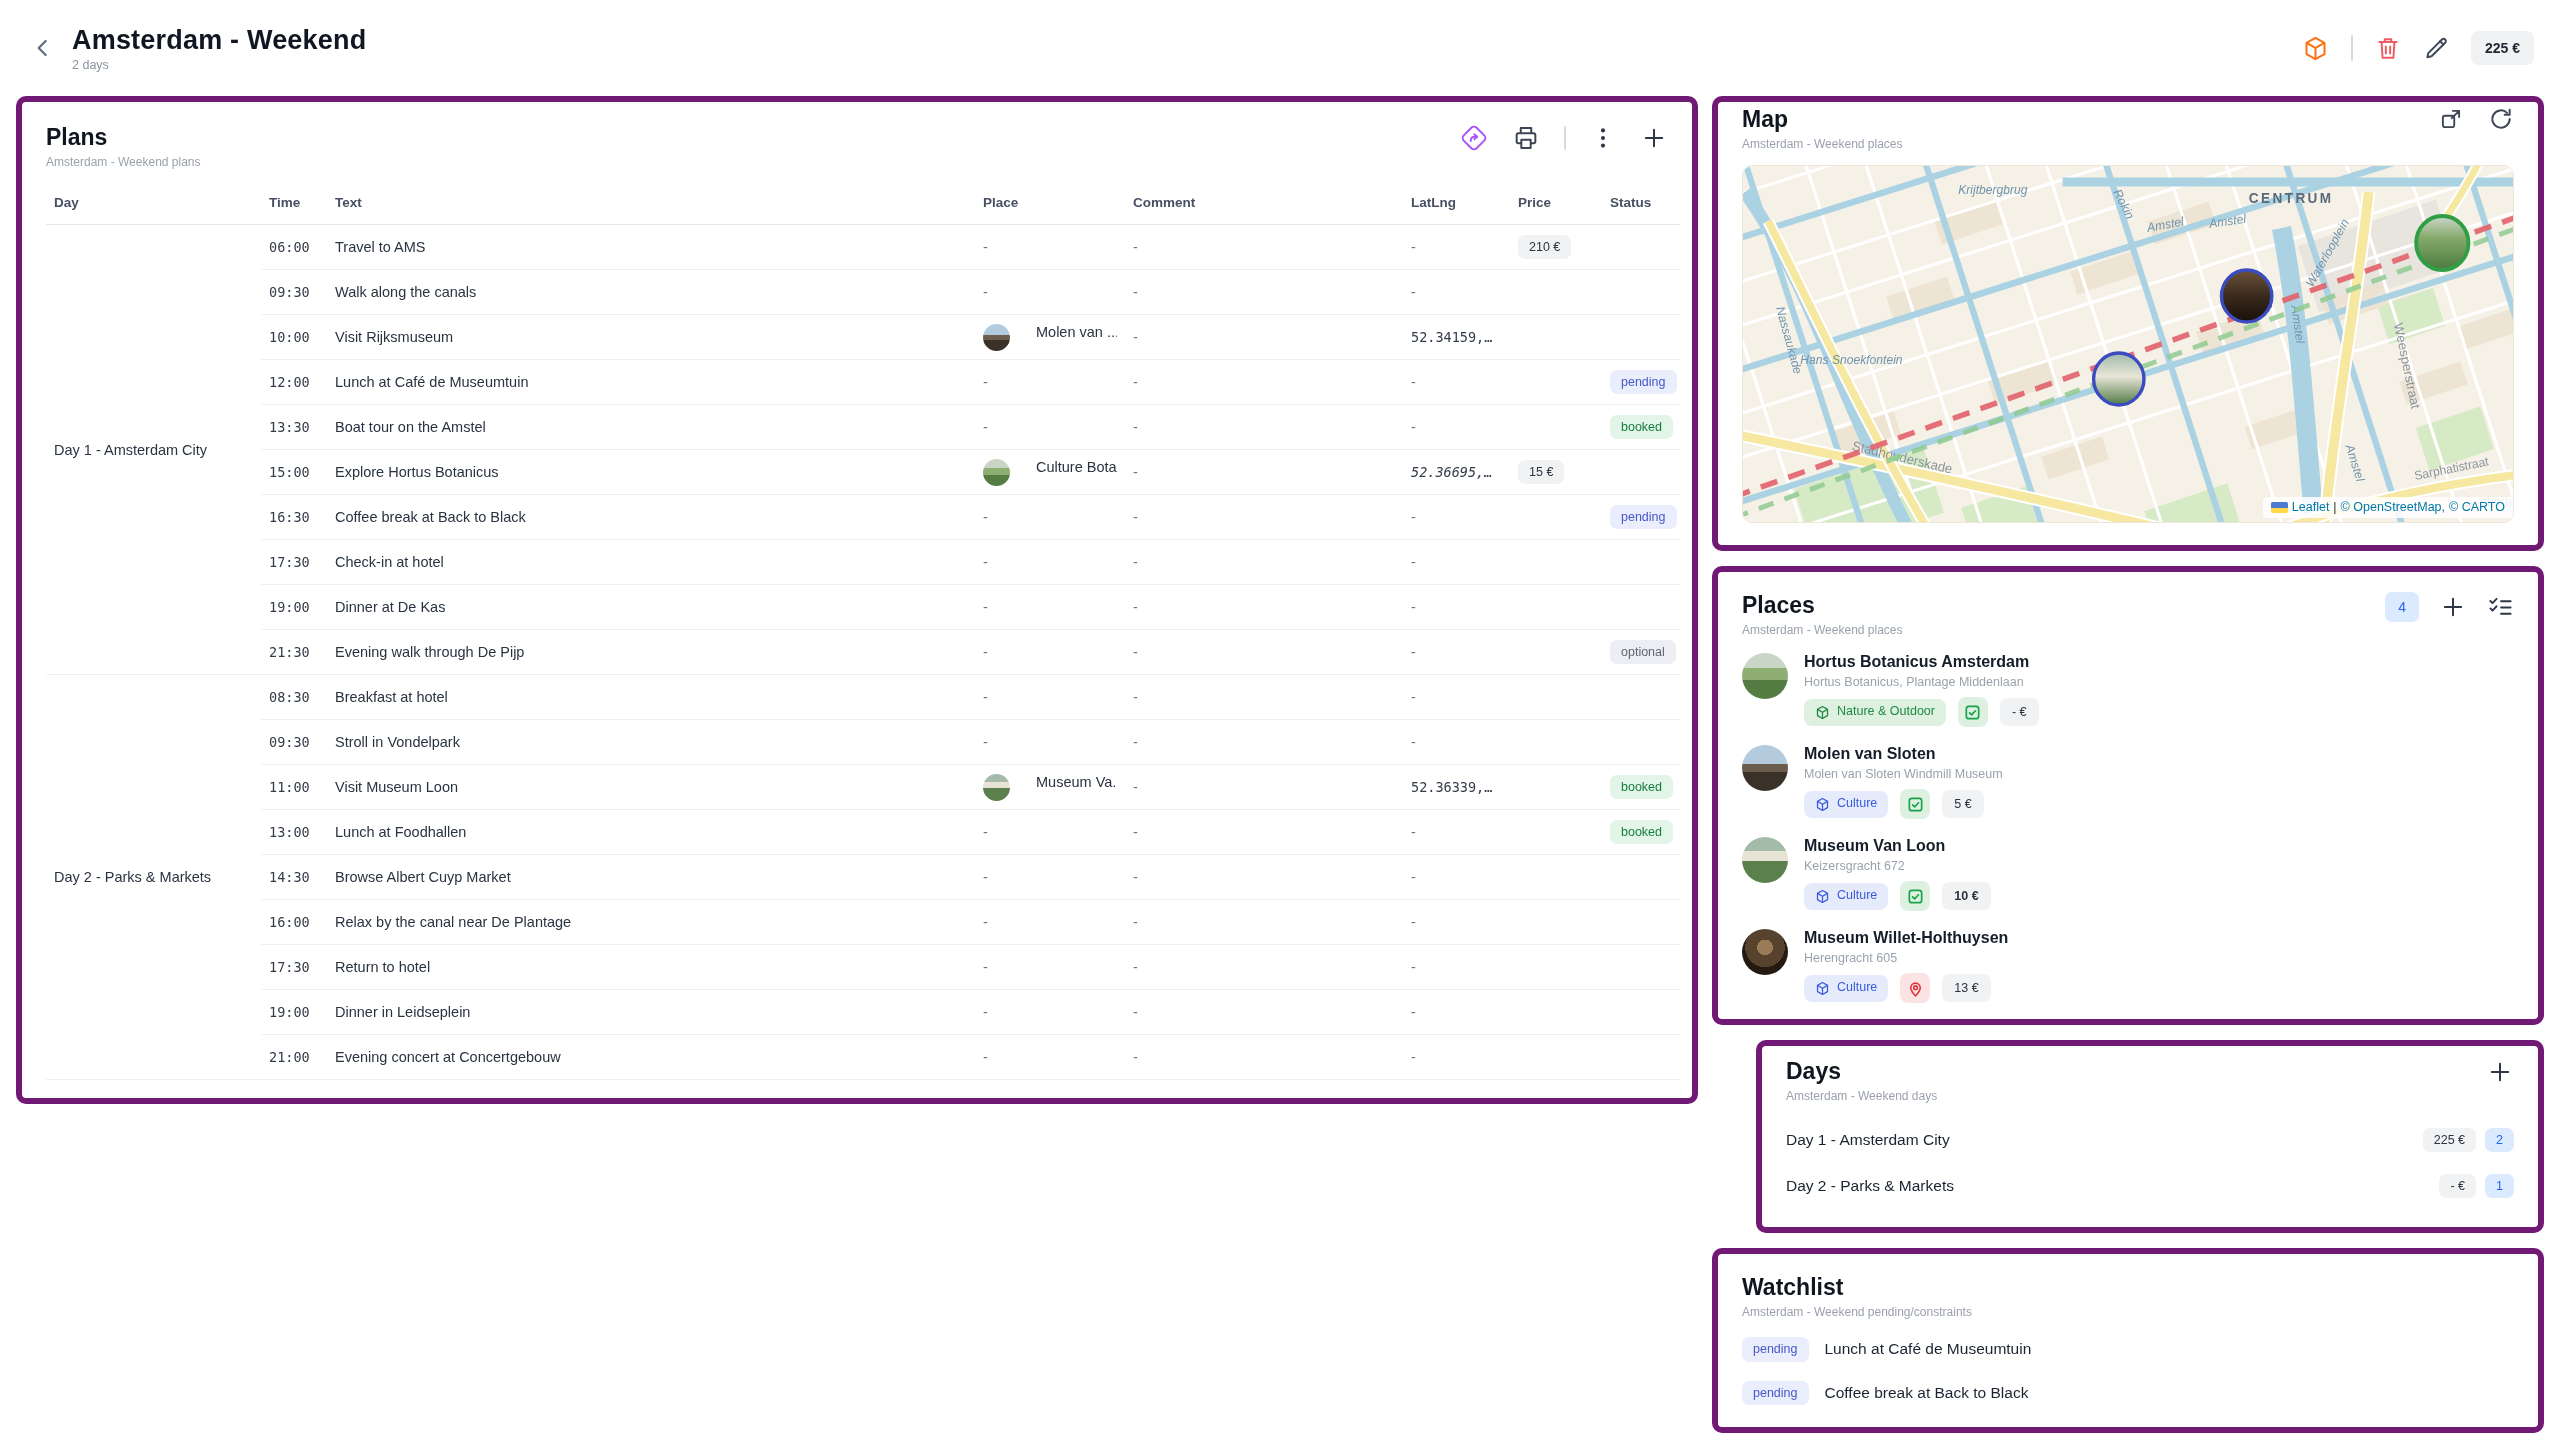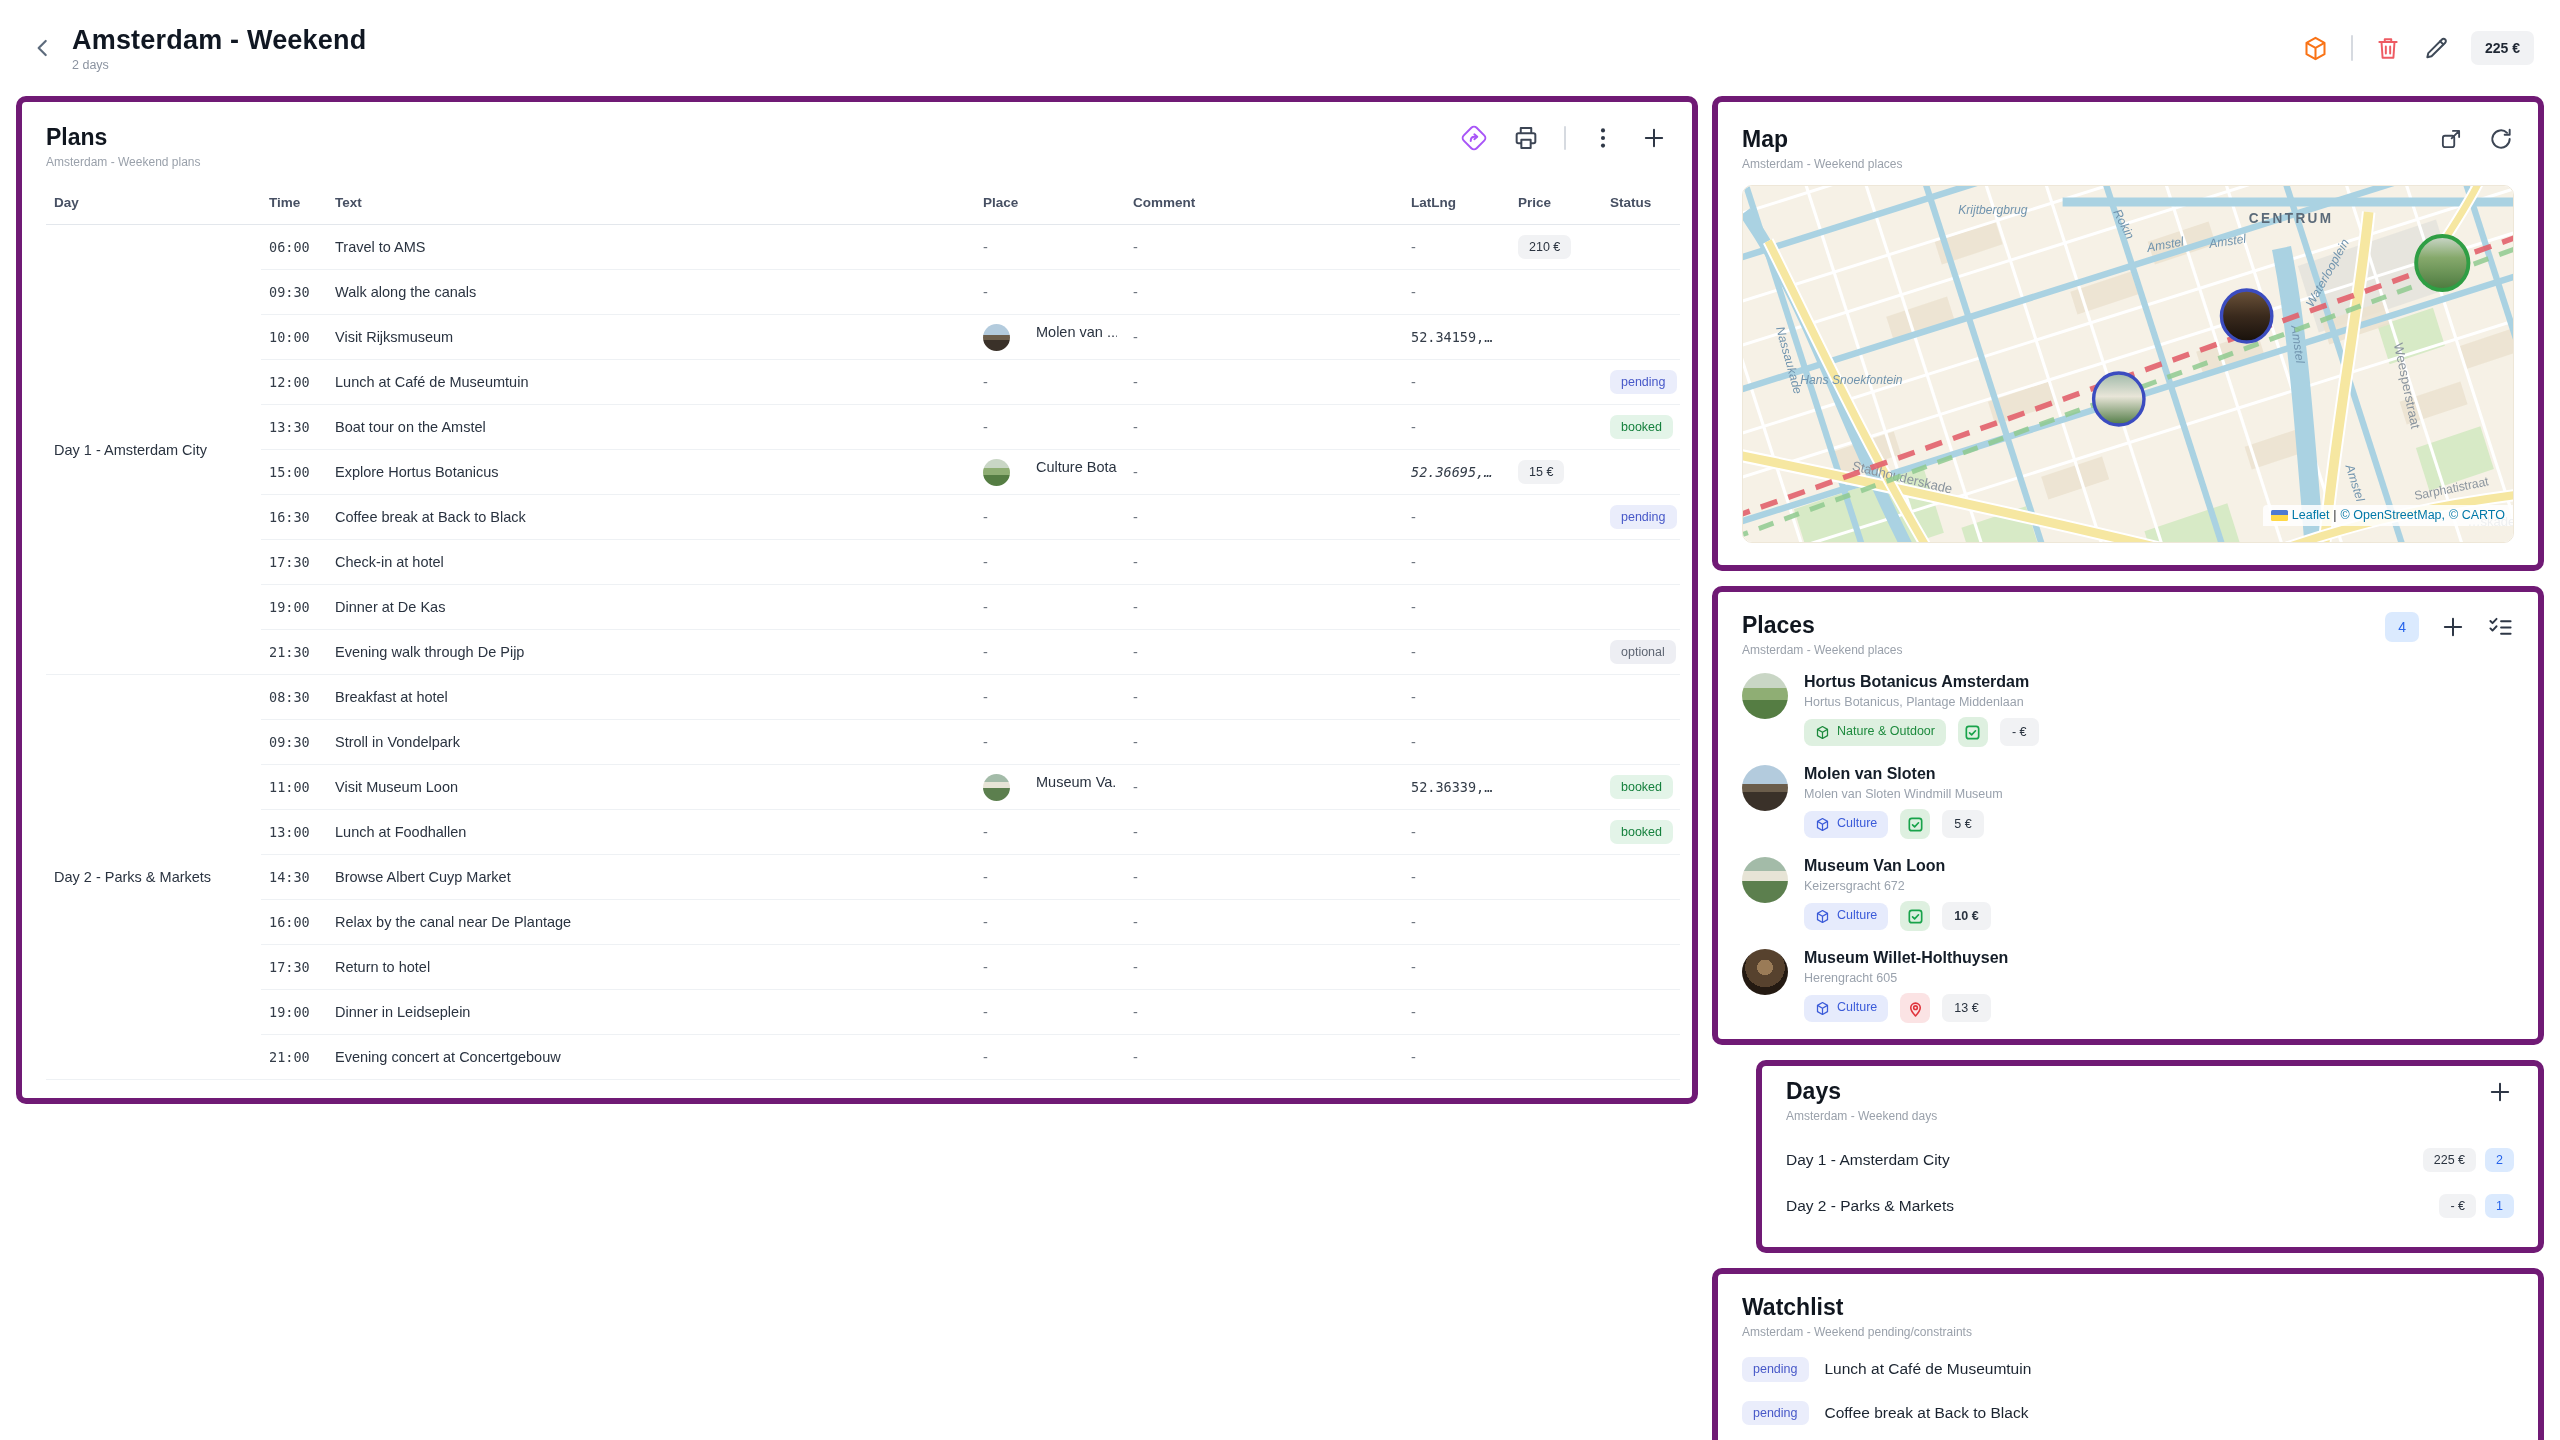--- a/index.html
+++ b/index.html
@@ -45,27 +45,27 @@
   .av-willet-interior { background:radial-gradient(circle at 50% 40%,#9a7b57 0 22%,#57422e 22% 55%,#241a12 55% 100%); }
 
   .badge { display:inline-block; font-size:12.5px; padding:6px 11px; border-radius:7px; line-height:1; white-space:nowrap; }
   .badge.price    { background:#f1f2f4; color:#2b3440; }
   .badge.pending  { background:#eaedfb; color:#4758c8; }
   .badge.booked   { background:#e3f4e8; color:#15803d; }
   .badge.optional { background:#edeef3; color:#5f6673; }
   .badge.count    { background:#dbeafe; color:#2563eb; }
 
   
-  .map-card { padding:24px 24px 22px; }
+  .map-card { padding:4px 24px 22px; }
   .map-wrap { position:relative; margin-top:14px; border-radius:10px; overflow:hidden; border:1px solid #eee7d8; }
   .map-svg { display:block; width:100%; height:356px; }
   .water-label  { fill:#7194ae; font-style:italic; font-size:12.5px; font-family:"Liberation Sans",sans-serif; }
   .street-label { fill:#8a949e; font-size:12.5px; font-family:"Liberation Sans",sans-serif; }
   .area-label   { fill:#5b6a79; font-size:14px; font-weight:700; letter-spacing:2.5px; font-family:"Liberation Sans",sans-serif; }
-  .attribution { position:absolute; right:0; bottom:16px; background:rgba(255,255,255,.85); font-size:12.5px; color:#333; padding:3px 8px 4px; display:flex; align-items:center; gap:4px; border-top-left-radius:4px; }
+  .attribution { position:absolute; right:0; bottom:4px; background:rgba(255,255,255,.85); font-size:12.5px; color:#333; padding:3px 8px 4px; display:flex; align-items:center; gap:4px; border-top-left-radius:4px; }
   .attribution a { color:#0078a8; text-decoration:none; }
   .ua-flag { display:inline-block; width:17px; height:11px; border-radius:1.5px; background:linear-gradient(180deg,#4e7ad1 0 50%,#ffd948 50% 100%); }
 
   
   .places-card { padding:20px 24px 16px; }
   .place-list { margin-top:16px; display:flex; flex-direction:column; gap:18px; }
   .place-item { display:flex; gap:16px; align-items:flex-start; cursor:pointer; }
   .place-item .avatar { width:46px; height:46px; }
   .place-name { font-size:16px; font-weight:700; color:#141d28; }
   .place-addr { font-size:12.5px; color:#9aa2ad; margin-top:4px; }

